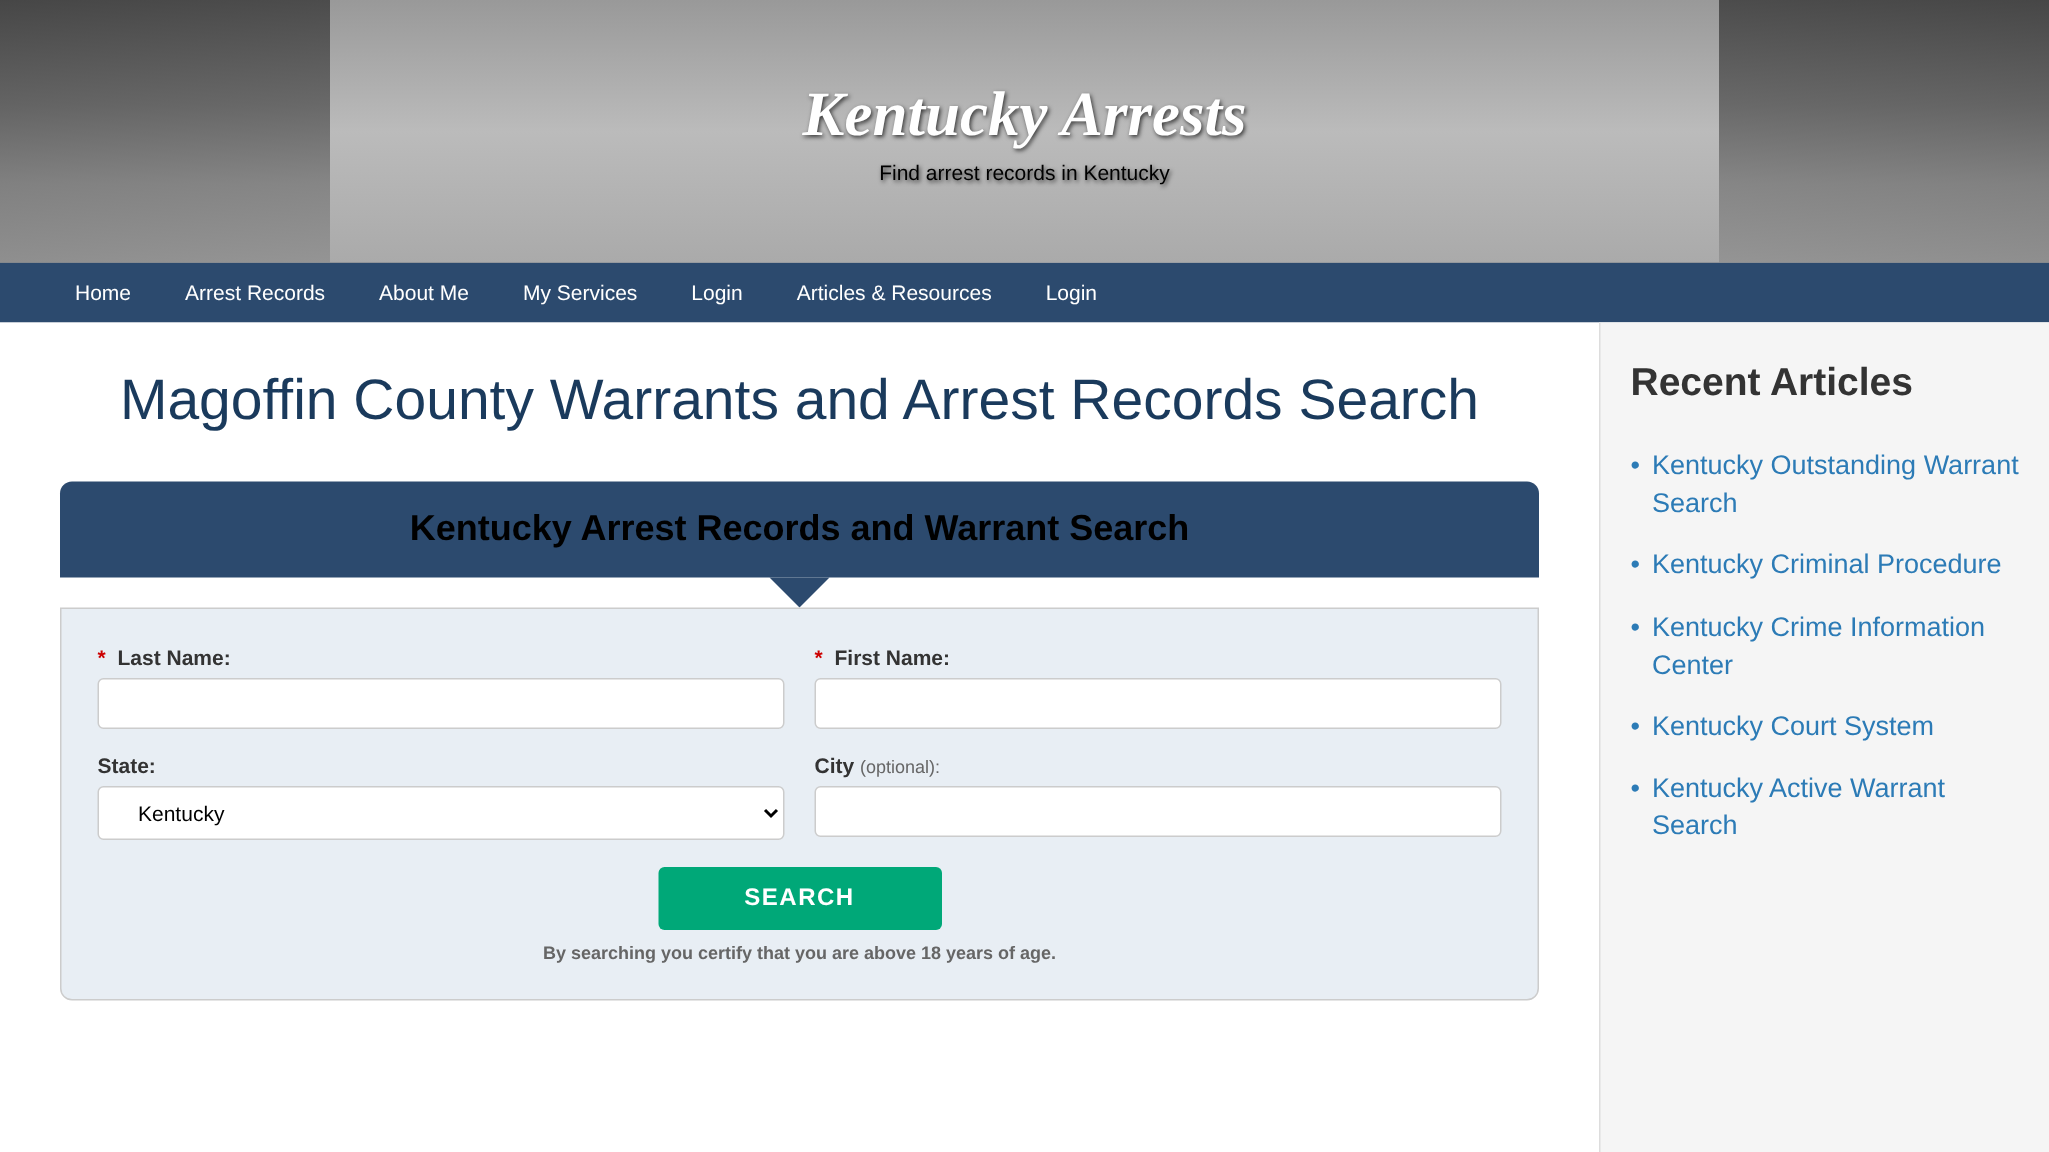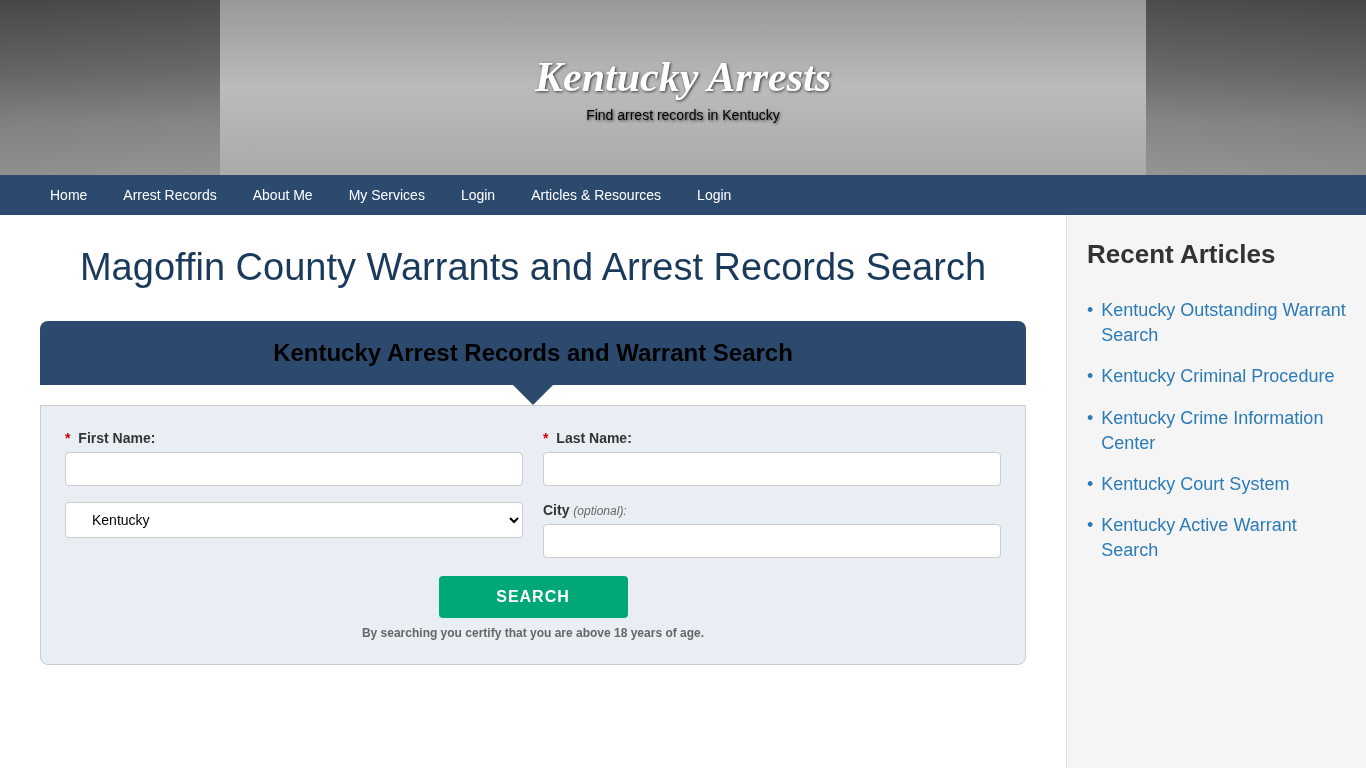--- a/index.html
+++ b/index.html
@@ -150,21 +150,20 @@
       padding: 8px 22px;
       border: 1px solid #ccc;
       border-radius: 4px;
       font-size: 14px;
       background: #fff;
     }
     .optional-text {
       font-weight: normal;
       font-size: 12px;
       color: #666;
-      font-style: italic;
     }
     .search-button {
       display: block;
       width: 189px;
       margin: 18px auto 8px;
       padding: 12px 24px;
       background: #00a878;
       color: #fff;
       font-size: 16px;
       font-weight: bold;
@@ -252,35 +251,36 @@
       <div class="search-box-top">
         <h2>Kentucky Arrest Records and Warrant Search</h2>
       </div>
       <div class="search-box-arrow"></div>
 
       <div class="search-form-container">
         <div class="form-row">
           <div class="form-group">
             <label class="form-label">
               <span class="required-star">*</span>
-              <span>First Name:</span>
+              <span>Last Name:</span>
             </label>
             <input type="text" class="form-input" style="">
           </div>
           <div class="form-group">
             <label class="form-label">
               <span class="required-star">*</span>
-              <span>Last Name:</span>
+              <span>First Name:</span>
             </label>
             <input type="text" class="form-input" style="">
           </div>
         </div>
 
         <div class="form-row">
           <div class="form-group">
+            <label class="form-label">State:</label>
             <select class="form-select">
               <option>Kentucky</option>
             </select>
           </div>
           <div class="form-group">
             <label class="form-label">
               <span>City</span>
               <span class="optional-text">(optional):</span>
             </label>
             <input type="text" class="form-input" style="">

